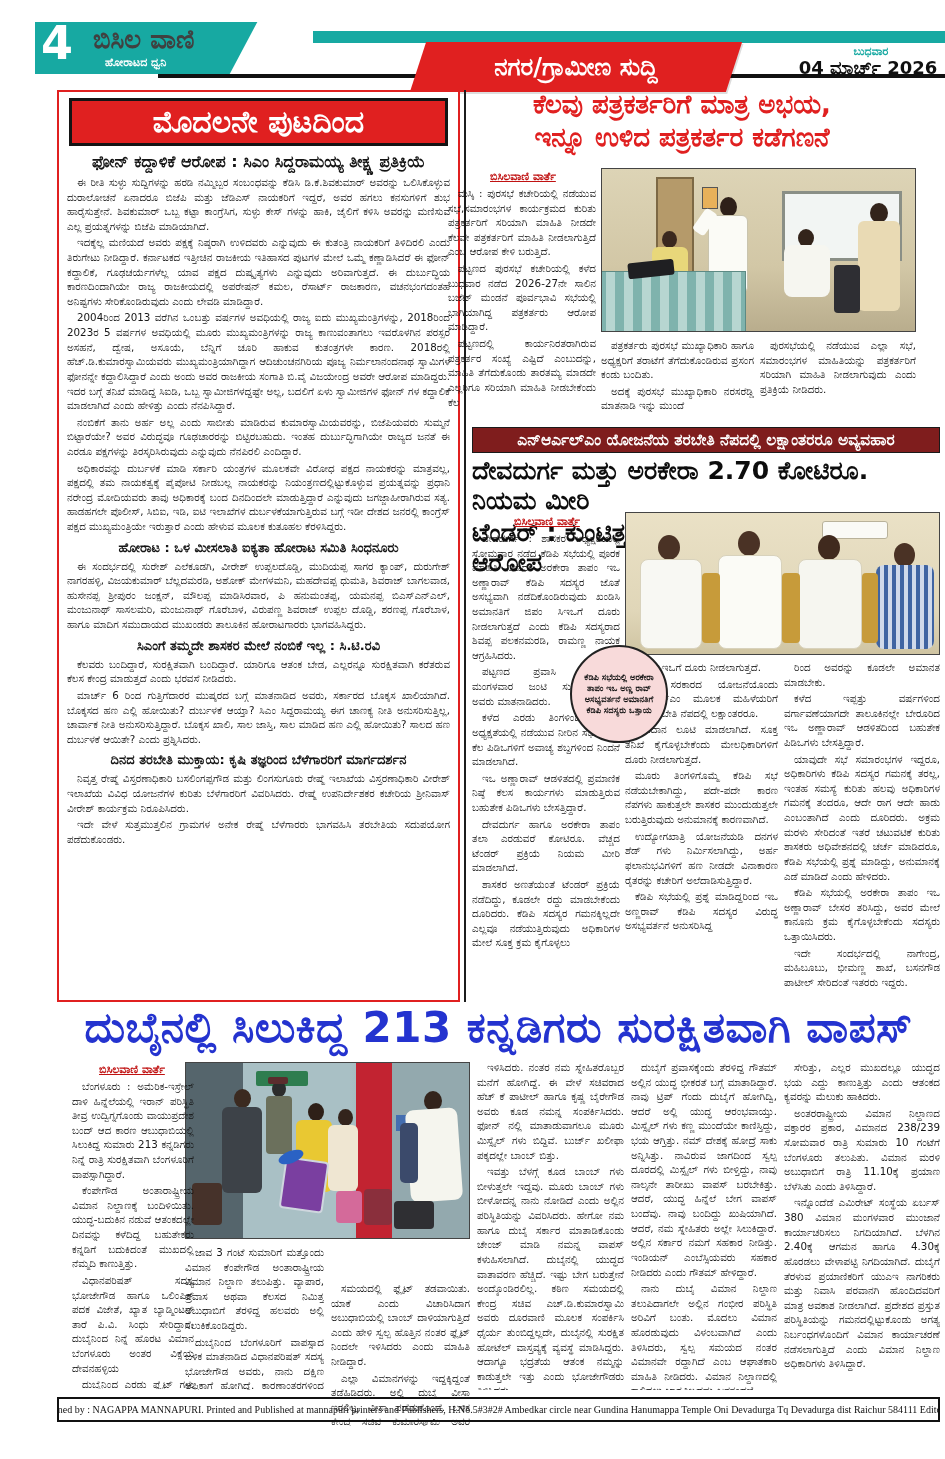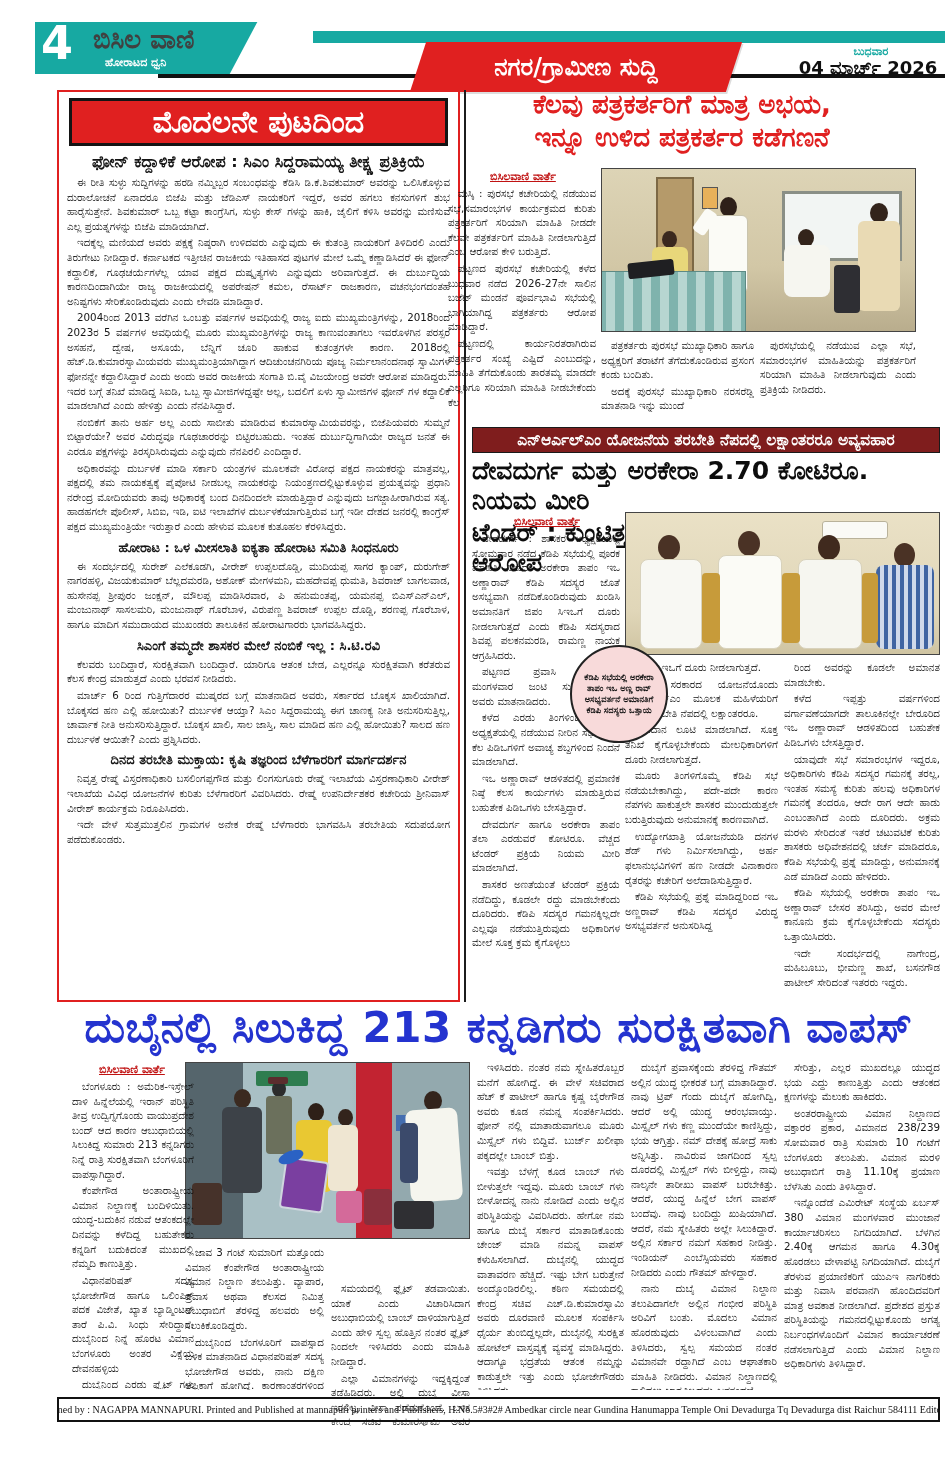--- a/index.html
+++ b/index.html
@@ -255,21 +255,21 @@
     </div>
   <div class="col bt" style="left:420px; top:55px; width:147px; height:330px;">
       <p>ಇಳಿಸಿದರು. ನಂತರ ನಮ ಸ್ನೇಹಿತರೊಬ್ಬರ ಮನೆಗೆ ಹೋಗಿದ್ದೆ. ಈ ವೇಳೆ ಸಚಿವರಾದ ಹೆಚ್ ಕೆ ಪಾಟೀಲ್ ಹಾಗೂ ಕೃಷ್ಣ ಬೈರೇಗೌಡ ಅವರು ಕೂಡ ನಮನ್ನ ಸಂಪರ್ಕಿಸಿದರು. ಫೋನ್ ನಲ್ಲಿ ಮಾತಾಡುವಾಗಲೂ ಮೂರು ಮಿಸ್ಸೈಲ್ ಗಳು ಬಿದ್ದಿವೆ. ಬುರ್ಜ್ ಖಲೀಫಾ ಪಕ್ಕದಲ್ಲೇ ಬಾಂಬ್ ಬಿತ್ತು.</p>
       <p>ಇವತ್ತು ಬೆಳಗ್ಗೆ ಕೂಡ ಬಾಂಬ್ ಗಳು ಬೀಳುತ್ತಲೇ ಇದ್ದವು. ಮೂರು ಬಾಂಬ್ ಗಳು ಬೀಳೋದನ್ನ ನಾನು ನೋಡಿದೆ ಎಂದು ಅಲ್ಲಿನ ಪರಿಸ್ಥಿತಿಯನ್ನು ವಿವರಿಸಿದರು. ಹೇಗೋ ನಮ ಹಾಗೂ ದುಬೈ ಸರ್ಕಾರ ಮಾತಾಡಿಕೊಂಡು ಚೇಂಜ್ ಮಾಡಿ ನಮನ್ನ ವಾಪಸ್ ಕಳುಹಿಸಲಾಗಿದೆ. ದುಬೈನಲ್ಲಿ ಯುದ್ಧದ ವಾತಾವರಣ ಹೆಚ್ಚಿದೆ. ಇಷ್ಟು ಬೇಗ ಬರುತ್ತೇನೆ ಅಂದ್ಕೊಂಡಿರಲಿಲ್ಲ. ಕಠಿಣ ಸಮಯದಲ್ಲಿ ಕೇಂದ್ರ ಸಚಿವ ಎಚ್.ಡಿ.ಕುಮಾರಸ್ವಾಮಿ ಅವರು ದೂರವಾಣಿ ಮೂಲಕ ಸಂಪರ್ಕಿಸಿ ಧೈರ್ಯ ತುಂಬಿದ್ದಲ್ಲದೇ, ದುಬೈನಲ್ಲಿ ಸುರಕ್ಷಿತ ಹೋಟೆಲ್ ವಾಸ್ತವ್ಯಕ್ಕೆ ವ್ಯವಸ್ಥೆ ಮಾಡಿಸಿದ್ದರು. ಆದಾಗ್ಯೂ ಭದ್ರತೆಯ ಆತಂಕ ನಮ್ಮನ್ನು ಕಾಡುತ್ತಲೇ ಇತ್ತು ಎಂದು ಭೋಜೇಗೌಡರು ತಿಳಿಸಿದರು.</p>
     </div>
   <div class="col bt" style="left:574px; top:55px; width:146px; height:330px;">
       <p>ದುಬೈಗೆ ಪ್ರವಾಸಕ್ಕೆಂದು ತೆರಳಿದ್ದ ಗೌತಮ್ ಅಲ್ಲಿನ ಯುದ್ಧ ಭೀಕರತೆ ಬಗ್ಗೆ ಮಾತಾಡಿದ್ದಾರೆ. ನಾವು ಟ್ರಿಪ್ ಗೆಂದು ದುಬೈಗೆ ಹೋಗಿದ್ವಿ, ಆದರೆ ಅಲ್ಲಿ ಯುದ್ಧ ಆರಂಭವಾಯ್ತು. ಮಿಸ್ಸೈಲ್ ಗಳು ಕಣ್ಣ ಮುಂದೆಯೇ ಕಾಣಿಸ್ತಿದ್ದು, ಭಯ ಆಗ್ತಿತ್ತು. ನಮ್ ದೇಶಕ್ಕೆ ಹೋದ್ರೆ ಸಾಕು ಅನ್ನಿಸಿತ್ತು. ನಾವಿರುವ ಜಾಗದಿಂದ ಸ್ವಲ್ಪ ದೂರದಲ್ಲಿ ಮಿಸ್ಸೈಲ್ ಗಳು ಬೀಳ್ತಿದ್ದು, ನಾವು ನಾಲ್ಕನೇ ತಾರೀಖು ವಾಪಸ್ ಬರಬೇಕಿತ್ತು. ಆದರೆ, ಯುದ್ಧ ಹಿನ್ನೆಲೆ ಬೇಗ ವಾಪಸ್ ಬಂದೆವು. ನಾವು ಬಂದಿದ್ದು ಖುಷಿಯಾಗಿದೆ. ಆದರೆ, ನಮ ಸ್ನೇಹಿತರು ಅಲ್ಲೇ ಸಿಲುಕಿದ್ದಾರೆ. ಅಲ್ಲಿನ ಸರ್ಕಾರ ನಮಗೆ ಸಹಕಾರ ನೀಡಿತ್ತು. ಇಂಡಿಯನ್ ಎಂಬೆಸ್ಸಿಯವರು ಸಹಕಾರ ನೀಡಿದರು ಎಂದು ಗೌತಮ್ ಹೇಳಿದ್ದಾರೆ.</p>
       <p>ನಾನು ದುಬೈ ವಿಮಾನ ನಿಲ್ದಾಣ ತಲುಪಿದಾಗಲೇ ಅಲ್ಲಿನ ಗಂಭೀರ ಪರಿಸ್ಥಿತಿ ಅರಿವಿಗೆ ಬಂತು. ಮೊದಲು ವಿಮಾನ ಹೊರಡುವುದು ವಿಳಂಬವಾಗಿದೆ ಎಂದು ತಿಳಿಸಿದರು, ಸ್ವಲ್ಪ ಸಮಯದ ನಂತರ ವಿಮಾನವೇ ರದ್ದಾಗಿದೆ ಎಂಬ ಆಘಾತಕಾರಿ ಮಾಹಿತಿ ನೀಡಿದರು. ವಿಮಾನ ನಿಲ್ದಾಣದಲ್ಲಿ ಕಾಲಿಡಲು ಜಾಗವಿಲ್ಲದಷ್ಟು ಜನಸಂದಣಿ</p>
     </div>
   <div class="col bt" style="left:727px; top:55px; width:156px; height:330px;">
-      <p>ಸೇರಿತ್ತು, ಎಲ್ಲರ ಮುಖದಲ್ಲೂ ಯುದ್ಧದ ಭಯ ಎದ್ದು ಕಾಣುತ್ತಿತ್ತು ಎಂದು ಆತಂಕದ ಕ್ಷಣಗಳನ್ನು ಮೆಲುಕು ಹಾಕಿದರು.</p>
+      <p>ಸೇರಿತ್ತು, ಎಲ್ಲರ ಮುಖದಲ್ಲೂ ಯುದ್ಧದ ಭಯ ಎದ್ದು ಕಾಣುತ್ತಿತ್ತು ಎಂದು ಆತಂಕದ ಕ್ಯವರನ್ನು ಮೆಲುಕು ಹಾಕಿದರು.</p>
       <p>ಅಂತರರಾಷ್ಟ್ರೀಯ ವಿಮಾನ ನಿಲ್ದಾಣದ ವಕ್ತಾರರ ಪ್ರಕಾರ, ವಿಮಾನದ 238/239 ಸೋಮವಾರ ರಾತ್ರಿ ಸುಮಾರು 10 ಗಂಟೆಗೆ ಬೆಂಗಳೂರು ತಲುಪಿತು. ವಿಮಾನ ಮರಳಿ ಅಬುಧಾಬಿಗೆ ರಾತ್ರಿ 11.10ಕ್ಕೆ ಪ್ರಯಾಣ ಬೆಳೆಸಿತು ಎಂದು ತಿಳಿಸಿದ್ದಾರೆ.</p>
       <p>ಇನ್ನೊಂದೆಡೆ ಎಮಿರೇಟ್ ಸಂಸ್ಥೆಯ ಏರ್ಬಸ್ 380 ವಿಮಾನ ಮಂಗಳವಾರ ಮುಂಜಾನೆ ಕಾರ್ಯಾಚರಿಸಲು ನಿಗದಿಯಾಗಿದೆ. ಬೆಳಗಿನ 2.40ಕ್ಕೆ ಆಗಮನ ಹಾಗೂ 4.30ಕ್ಕೆ ಹೊರಡಲು ವೇಳಾಪಟ್ಟಿ ನಿಗದಿಯಾಗಿದೆ. ದುಬೈಗೆ ತೆರಳುವ ಪ್ರಯಾಣಿಕರಿಗೆ ಯುಎಇ ನಾಗರಿಕರು ಮತ್ತು ನಿವಾಸಿ ಪರವಾನಗಿ ಹೊಂದಿದವರಿಗೆ ಮಾತ್ರ ಅವಕಾಶ ನೀಡಲಾಗಿದೆ. ಪ್ರದೇಶದ ಪ್ರಸ್ತುತ ಪರಿಸ್ಥಿತಿಯನ್ನು ಗಮನದಲ್ಲಿಟ್ಟುಕೊಂಡು ಅಗತ್ಯ ನಿರ್ಬಂಧಗಳೊಂದಿಗೆ ವಿಮಾನ ಕಾರ್ಯಾಚರಣೆ ನಡೆಸಲಾಗುತ್ತಿದೆ ಎಂದು ವಿಮಾನ ನಿಲ್ದಾಣ ಅಧಿಕಾರಿಗಳು ತಿಳಿಸಿದ್ದಾರೆ.</p>
     </div>
 </div>
 
 <div class="abs footer">
   <span>Printed by , Published by, Owned by : NAGAPPA MANNAPURI. Printed and Published at mannapuri printers and Publishers, H.No.5#3#2# Ambedkar circle near Gundina Hanumappa Temple Oni Devadurga Tq Devadurga dist Raichur 584111 Editor: NAGAPPA MANNAPURI</span>
 </div>
 
 </body></html>

